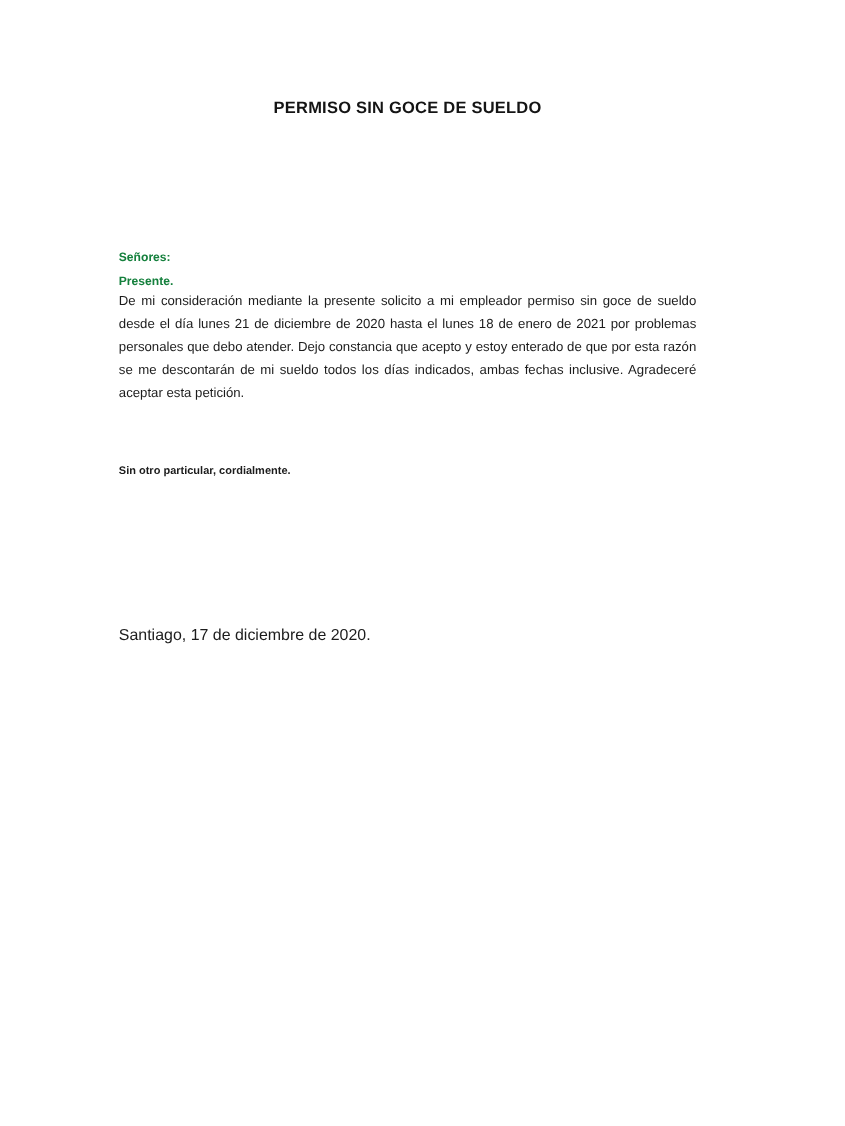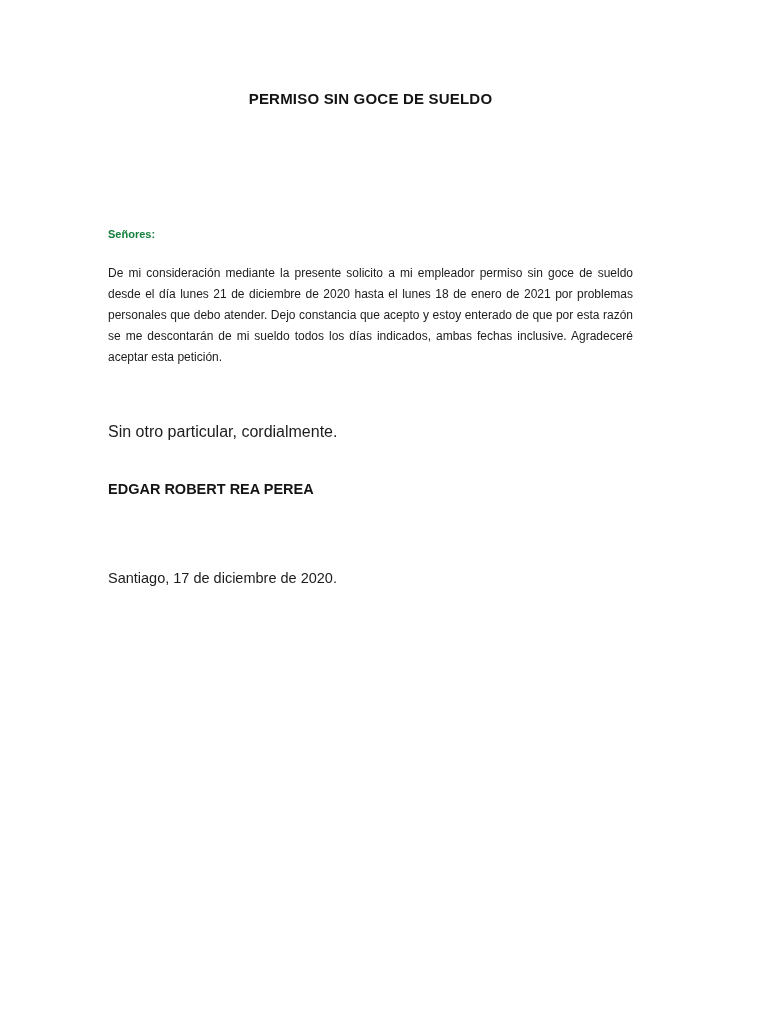--- a/index.html
+++ b/index.html
@@ -53,22 +53,22 @@
     font-weight: 400;
     line-height: 21px;
     text-align: justify;
     color: #1c1c1c;
   }
   .closing {
     position: absolute;
     left: 0;
     right: 0;
     top: 423px;
-    font-size: 16px;
-    font-weight: 400;
+    font-size: 10px;
+    font-weight: 700;
     color: #1c1c1c;
   }
   .signature {
     position: absolute;
     left: 0;
     right: 0;
     top: 479px;
     font-size: 14.5px;
     font-weight: 700;
     line-height: 21px;
@@ -87,26 +87,26 @@
 </head>
 <body>
 
 <div class="page">
   <div class="content">
 
     <div class="letter-title">PERMISO SIN GOCE DE SUELDO</div>
 
     <div class="recipient">
       <div>Señores:</div>
+      <div>Presente.</div>
     </div>
 
     <div class="body-paragraph">De mi consideración mediante la presente solicito a mi empleador permiso sin goce de sueldo desde el día lunes 21 de diciembre de 2020 hasta el lunes 18 de enero de 2021 por problemas personales que debo atender. Dejo constancia que acepto y estoy enterado de que por esta razón se me descontarán de mi sueldo todos los días indicados, ambas fechas inclusive. Agradeceré aceptar esta petición.</div>
 
     <div class="closing">Sin otro particular, cordialmente.</div>
 
     <div class="signature">
-      <div>EDGAR ROBERT REA PEREA</div>
     </div>
 
     <div class="dateline">Santiago, 17 de diciembre de 2020.</div>
 
   </div>
 </div>
 
 </body></html>

